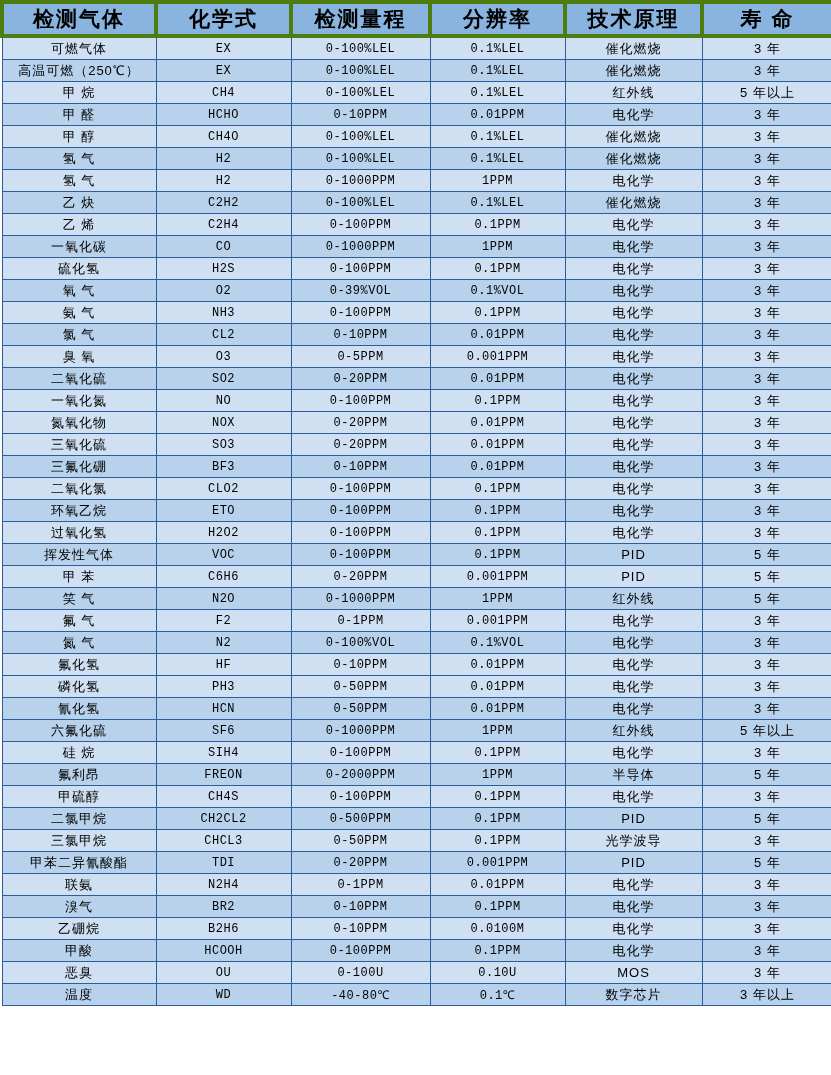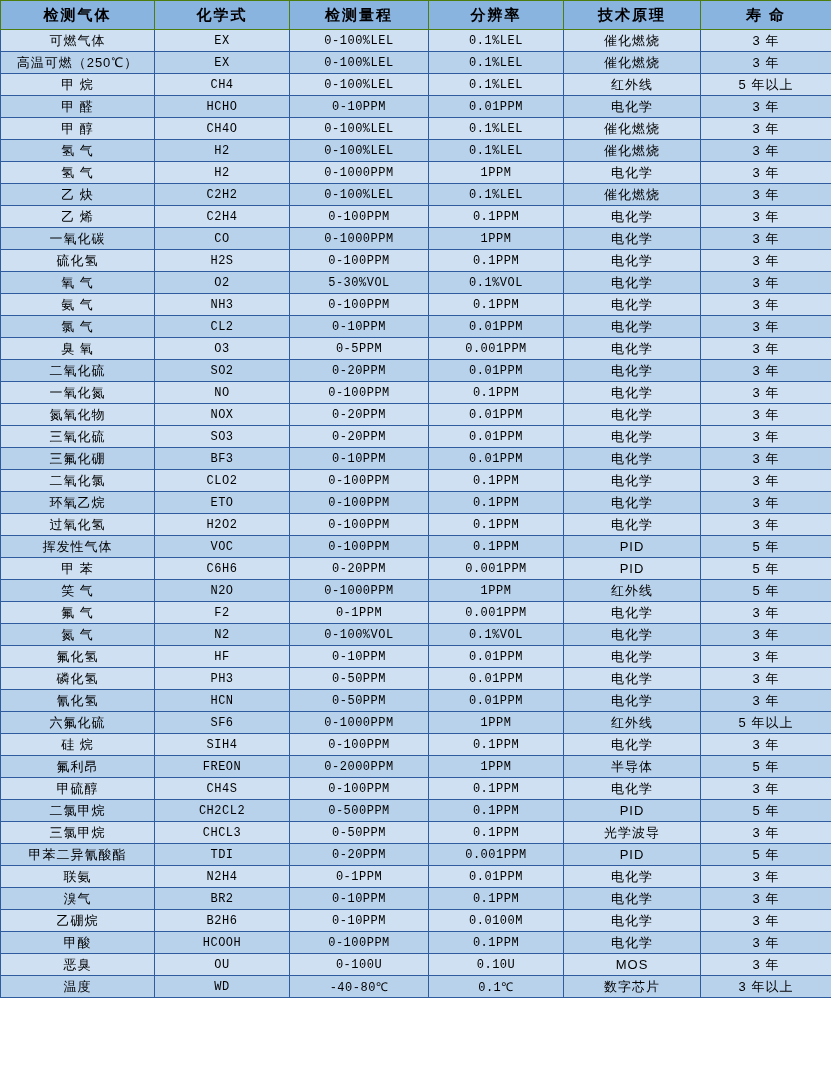--- a/index.html
+++ b/index.html
@@ -22,23 +22,23 @@
   table.gas-table col.c1 { width: 135px; }
   table.gas-table col.c2 { width: 139px; }
   table.gas-table col.c3 { width: 135px; }
   table.gas-table col.c4 { width: 137px; }
   table.gas-table col.c5 { width: 131px; }
 
   table.gas-table th {
     background: #8ab4e0;
     color: #000000;
     font-weight: bold;
-    font-size: 15px;
+    font-size: 21px;
     height: 26px;
-    border: 1px solid #4d7c0f;
+    border: 4px solid #4d7c0f;
     text-align: center;
     letter-spacing: 2px;
     font-family: "Liberation Sans", sans-serif;
   }
   table.gas-table td {
     border: 1px solid #2f5c9e;
     text-align: center;
     height: 21px;
     font-size: 13px;
     color: #000000;
@@ -165,21 +165,21 @@
         <td class="cn">硫化氢</td>
         <td class="mono">H2S</td>
         <td class="mono">0-100PPM</td>
         <td class="mono">0.1PPM</td>
         <td class="cn">电化学</td>
         <td class="cn">3 年</td>
       </tr>
       <tr class="even">
         <td class="cn">氧 气</td>
         <td class="mono">O2</td>
-        <td class="mono">5-30%VOL</td>
+        <td class="mono">0-39%VOL</td>
         <td class="mono">0.1%VOL</td>
         <td class="cn">电化学</td>
         <td class="cn">3 年</td>
       </tr>
       <tr class="odd">
         <td class="cn">氨 气</td>
         <td class="mono">NH3</td>
         <td class="mono">0-100PPM</td>
         <td class="mono">0.1PPM</td>
         <td class="cn">电化学</td>

